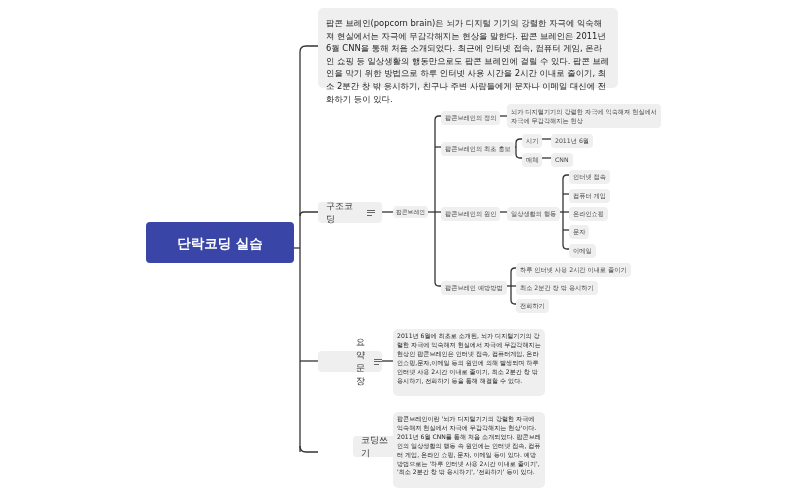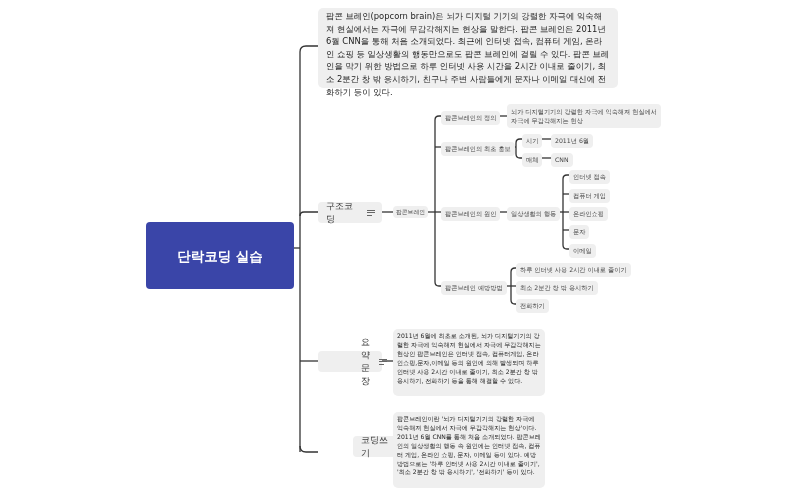--- a/index.html
+++ b/index.html
@@ -10,36 +10,36 @@
     color: #333333;
   }
   .lines { position: absolute; left: 0; top: 0; width: 801px; height: 496px; }
   .node {
     position: absolute; box-sizing: border-box;
     background: #efefef; border-radius: 4px;
     font-size: 6.2px; line-height: 8px; color: #444;
     padding: 3px 4px; white-space: nowrap;
   }
   .root {
-    position: absolute; left: 146px; top: 222px; width: 148px; height: 67px;
+    position: absolute; left: 146px; top: 222px; width: 148px; height: 41px;
     background: #3a45a8; border-radius: 4px; color: #ffffff;
     display: flex; flex-direction: column; align-items: center; justify-content: center;
     font-size: 13.5px; font-weight: bold; line-height: 18px;
   }
   .para {
     position: absolute; box-sizing: border-box; background: #efefef; border-radius: 5px;
     color: #222; white-space: normal;
   }
-  .p-top { left: 318px; top: 8px; width: 300px; height: 80px; padding: 2px 8px; font-size: 8.4px; line-height: 12.6px; }
+  .p-top { left: 318px; top: 8px; width: 300px; height: 80px; padding: 9px 8px; font-size: 8.4px; line-height: 12.6px; }
   .p-sum { left: 393px; top: 329px; width: 152px; height: 67px; padding: 3px 4px; font-size: 6.1px; line-height: 8.9px; }
   .p-code { left: 393px; top: 412px; width: 152px; height: 76px; padding: 3px 4px; font-size: 6.1px; line-height: 8.9px; }
   .cat {
     position: absolute; box-sizing: border-box; background: #efefef; border-radius: 4px;
     height: 21px; font-size: 9px; color: #333; display: flex; align-items: center;
-    padding: 0 8px; gap: 9px;
+    padding: 0 8px; gap: 9px; justify-content: flex-end;
   }
   .note-icon { display: inline-block; width: 8px; height: 6px; position: relative; }
   .note-icon i { position: absolute; left: 0; height: 1px; background: #666; }
 </style>
 </head>
 <body>
 
 <svg class="lines" viewBox="0 0 801 496" fill="none" stroke="#333" stroke-width="1.3">
 
   <path d="M294 248 H300"></path>

